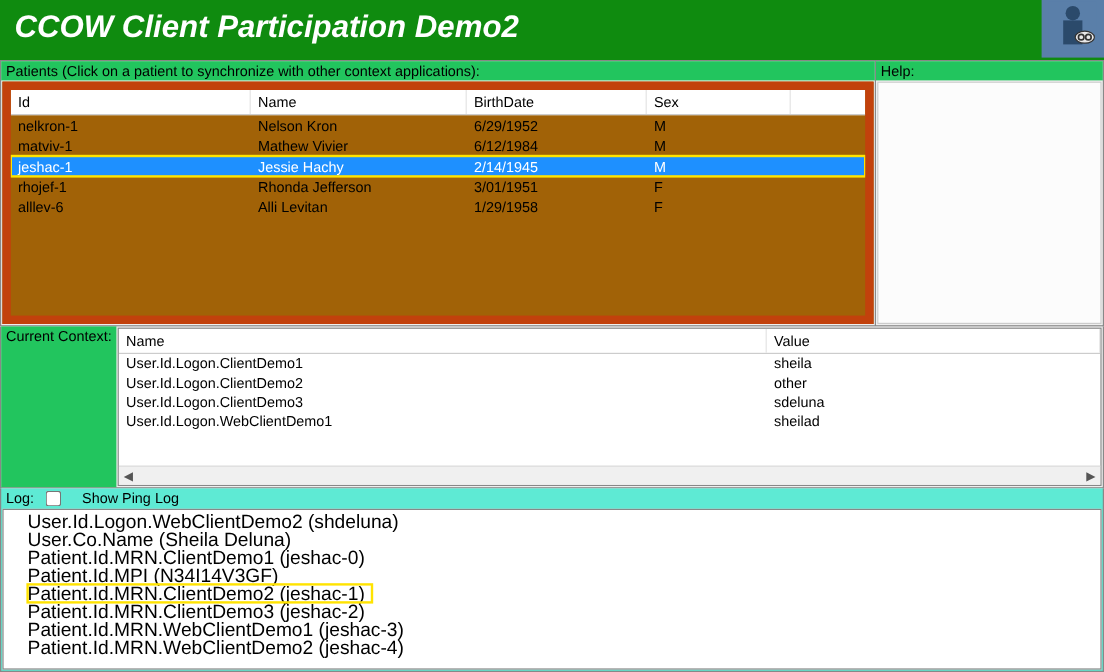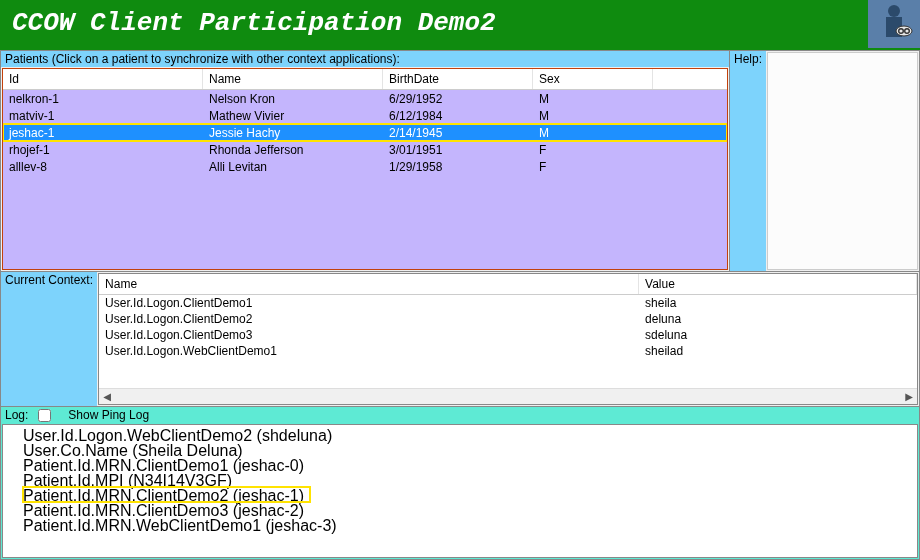--- a/index.html
+++ b/index.html
@@ -20,21 +20,21 @@
     justify-content: space-between;
     padding: 0 0 0 12px;
     border-bottom: 5px solid #0f8b0f;
   }
   .titlebar h1 {
     margin: 0;
     font-size: 26px;
     font-weight: bold;
     font-style: italic;
     color: #fff;
-    font-family: Liberation Mono, monospace;
+    font-family: Liberation Sans, sans-serif;
   }
   .titlebar-icon {
     width: 52px; height: 50px;
     background: #5a7fa9;
     display: flex;
     align-items: center;
     justify-content: center;
     position: relative;
   }
   .titlebar-icon svg { display: block; }
@@ -46,26 +46,26 @@
   .patients-pane {
     flex: 0 0 730px;
     border: 1px solid #888;
     display: flex;
     flex-direction: column;
     background: #efefef;
   }
   .pane-label {
     font-size: 12px;
     padding: 1px 4px;
-    background: #7dd3fc;
+    background: #22c55e;
   }
   .patients-grid {
     flex: 1;
-    background: #c4b5fd;
-    border: 1px solid #c2410c;
+    background: #a16207;
+    border: 7px solid #c2410c;
     margin: 1px;
     overflow: hidden;
   }
   .grid-header {
     display: flex;
     background: #fff;
     border-bottom: 1px solid #ccc;
     font-size: 12px;
   }
   .grid-header > div {
@@ -97,21 +97,21 @@
   .col-name  { width: 180px; }
   .col-date  { width: 150px; }
   .col-sex   { width: 120px; }
 
   .help-pane {
     flex: 1;
     border: 1px solid #888;
     border-left: none;
     background: #efefef;
     display: flex;
-    flex-direction: row;
+    flex-direction: column;
   }
   .help-content {
     flex: 1;
     background: #fcfcfc;
     margin: 1px;
     border: 1px solid #ccc;
   }
 
   .context-pane {
     border: 1px solid #888;
@@ -245,21 +245,21 @@
             <div class="col-date">2/14/1945</div>
             <div class="col-sex">M</div>
           </div>
           <div class="grid-row">
             <div class="col-id">rhojef-1</div>
             <div class="col-name">Rhonda Jefferson</div>
             <div class="col-date">3/01/1951</div>
             <div class="col-sex">F</div>
           </div>
           <div class="grid-row">
-            <div class="col-id">alllev-8</div>
+            <div class="col-id">alllev-6</div>
             <div class="col-name">Alli Levitan</div>
             <div class="col-date">1/29/1958</div>
             <div class="col-sex">F</div>
           </div>
         </div>
     </div>
   </div>
   <div class="help-pane">
     <div class="pane-label">Help:</div>
     <div class="help-content"></div>
@@ -273,21 +273,21 @@
       <div class="ctx-name">Name</div>
       <div class="ctx-value">Value</div>
     </div>
     <div class="ctx-body" id="context-body">
         <div class="ctx-row">
           <div class="ctx-name">User.Id.Logon.ClientDemo1</div>
           <div class="ctx-value">sheila</div>
         </div>
         <div class="ctx-row">
           <div class="ctx-name">User.Id.Logon.ClientDemo2</div>
-          <div class="ctx-value">deluna</div>
+          <div class="ctx-value">other</div>
         </div>
         <div class="ctx-row">
           <div class="ctx-name">User.Id.Logon.ClientDemo3</div>
           <div class="ctx-value">sdeluna</div>
         </div>
         <div class="ctx-row">
           <div class="ctx-name">User.Id.Logon.WebClientDemo1</div>
           <div class="ctx-value">sheilad</div>
         </div>
       </div>
@@ -307,14 +307,15 @@
     </label>
   </div>
   <div class="log-body" id="log-body">
       <div class="log-line">User.Id.Logon.WebClientDemo2 (shdeluna)</div>
       <div class="log-line">User.Co.Name (Sheila Deluna)</div>
       <div class="log-line">Patient.Id.MRN.ClientDemo1 (jeshac-0)</div>
       <div class="log-line">Patient.Id.MPI (N34I14V3GF)</div>
       <div style="height: 15px; text-decoration: underline;"><div class="log-line hl">Patient.Id.MRN.ClientDemo2 (jeshac-1)</div></div>
       <div class="log-line">Patient.Id.MRN.ClientDemo3 (jeshac-2)</div>
       <div class="log-line">Patient.Id.MRN.WebClientDemo1 (jeshac-3)</div>
+      <div class="log-line">Patient.Id.MRN.WebClientDemo2 (jeshac-4)</div>
     </div>
 </div>
 
 </body></html>

